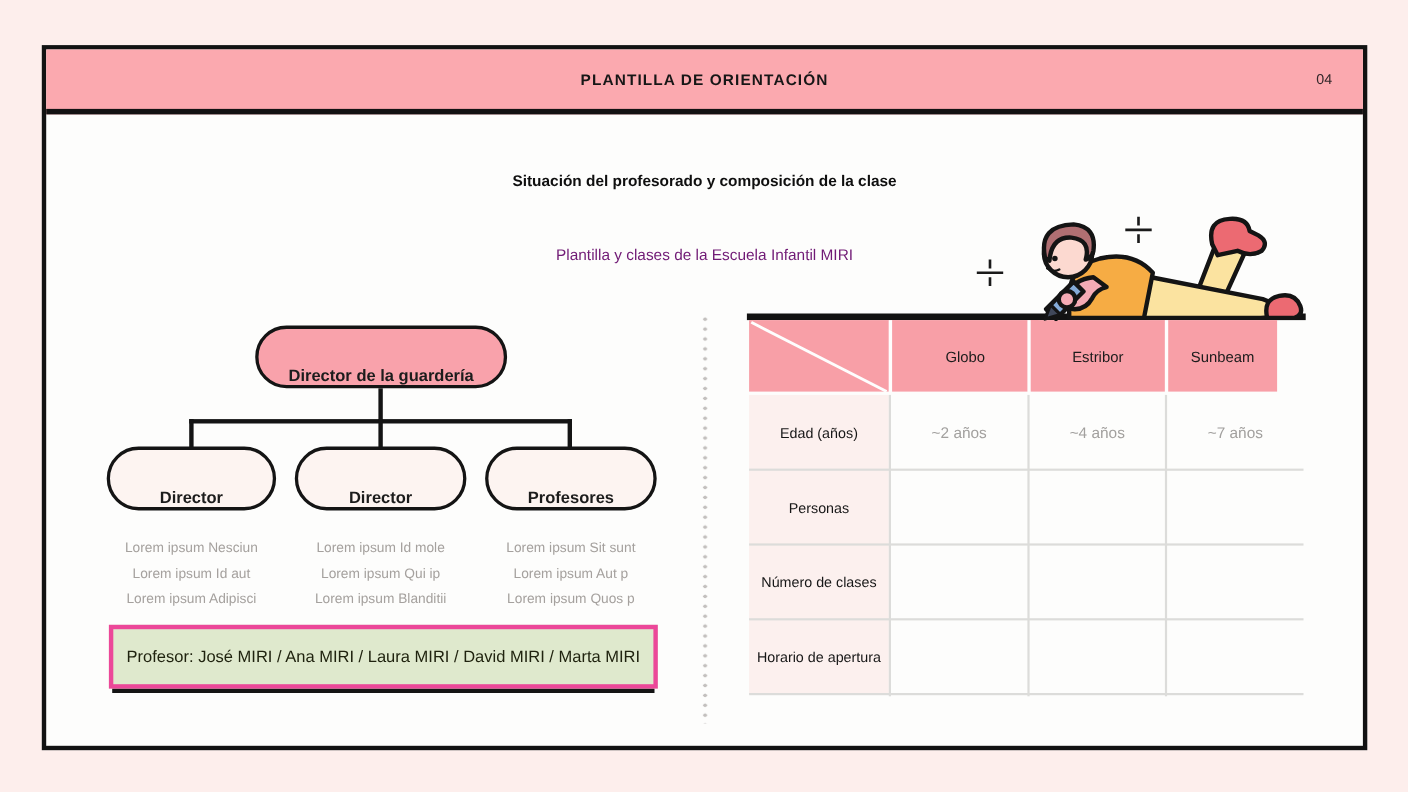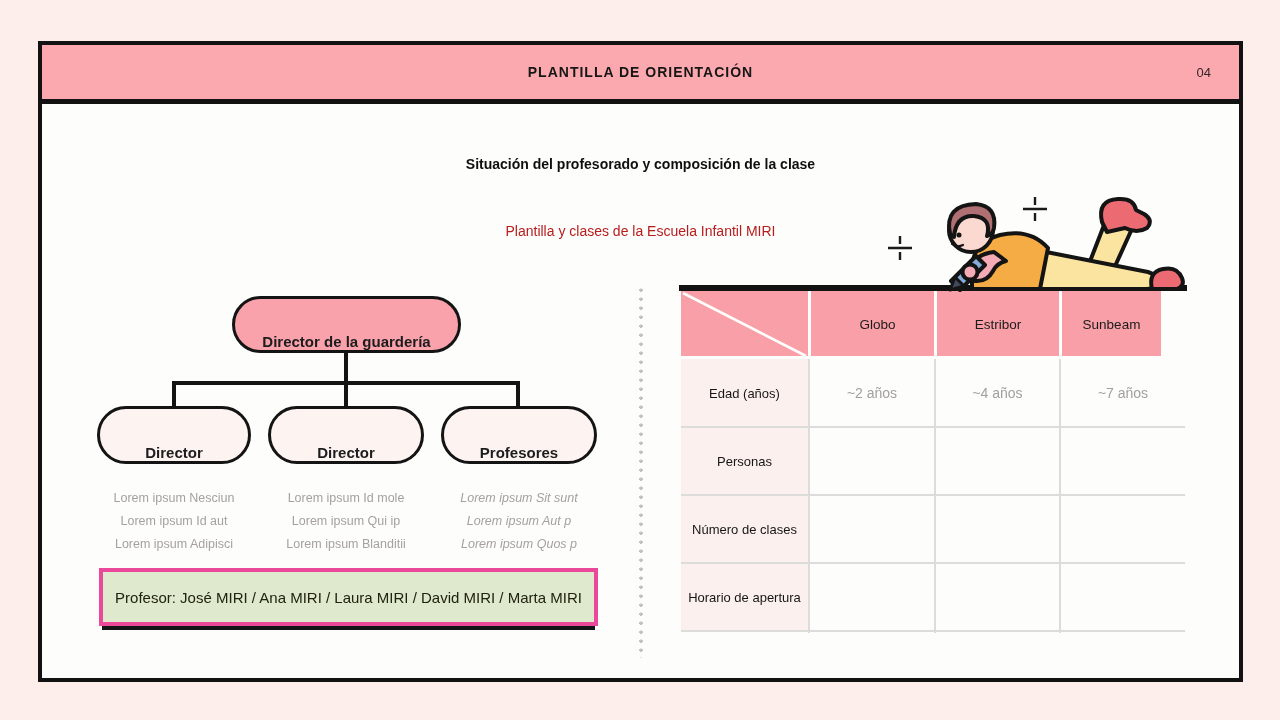--- a/index.html
+++ b/index.html
@@ -23,41 +23,41 @@
   }
   .header-title { font-size:14px; font-weight:bold; letter-spacing:1px; color:#161616; }
   .page-number { position:absolute; right:28px; top:50%; transform:translateY(-50%); font-size:13px; color:#33272a; }
 
   .main-title {
     left:42px; top:156px; width:1197px; text-align:center;
     font-size:14px; font-weight:bold; color:#0f0f0f;
   }
   .subtitle {
     left:42px; top:223px; width:1197px; text-align:center;
-    font-size:14px; color:#b91c1c;
+    font-size:14px; color:#701a75;
   }
 
   
   .pill {
     box-sizing:border-box; border:3.5px solid #141414; border-radius:30px;
     display:flex; align-items:flex-end; justify-content:center;
     font-size:15px; color:#1c1c1c;font-weight:bold;
   }
   .pill-root { left:232px; top:296px; width:229px; height:57px; background:#f9a2ab; }
   .pill-child { background:#fdf4f1; }
   .pill-c1 { left:97px;  top:406px; width:154px; height:58px; }
   .pill-c2 { left:268px; top:406px; width:156px; height:58px; }
   .pill-c3 { left:441px; top:406px; width:156px; height:58px; }
   .conn { background:#141414; }
 
   .notes {
     top:487px; width:180px; text-align:center;
     font-size:12.5px; line-height:23px; color:#a5a19e;
   }
-  .notes-1 { left:84px; } .notes-2 { left:256px; } .notes-3 { left:429px;font-style:italic; }
+  .notes-1 { left:84px; } .notes-2 { left:256px; } .notes-3 { left:429px; }
 
   .teachers-box {
     left:99px; top:568px; width:499px; height:58px;
     box-sizing:border-box; border:4px solid #ec4899; background:#dfe9cd;
     box-shadow:0 7px 0 -3px #141414;
     display:flex; align-items:center; justify-content:center;
     font-size:15px; color:#20230f;
   }
 
   

